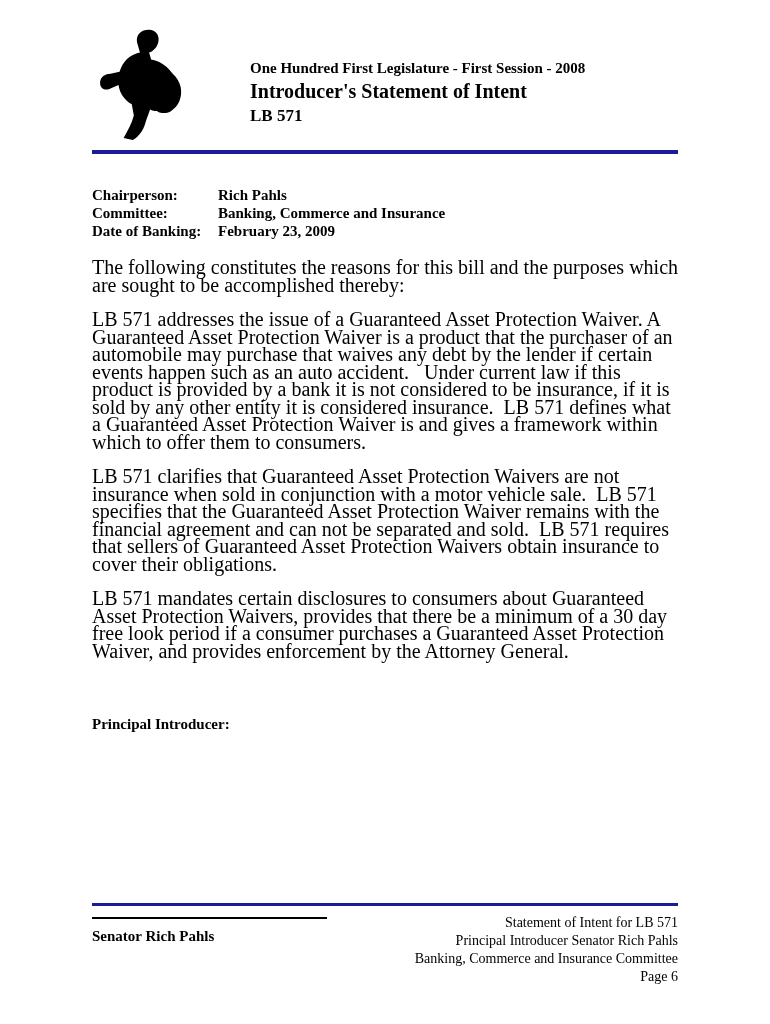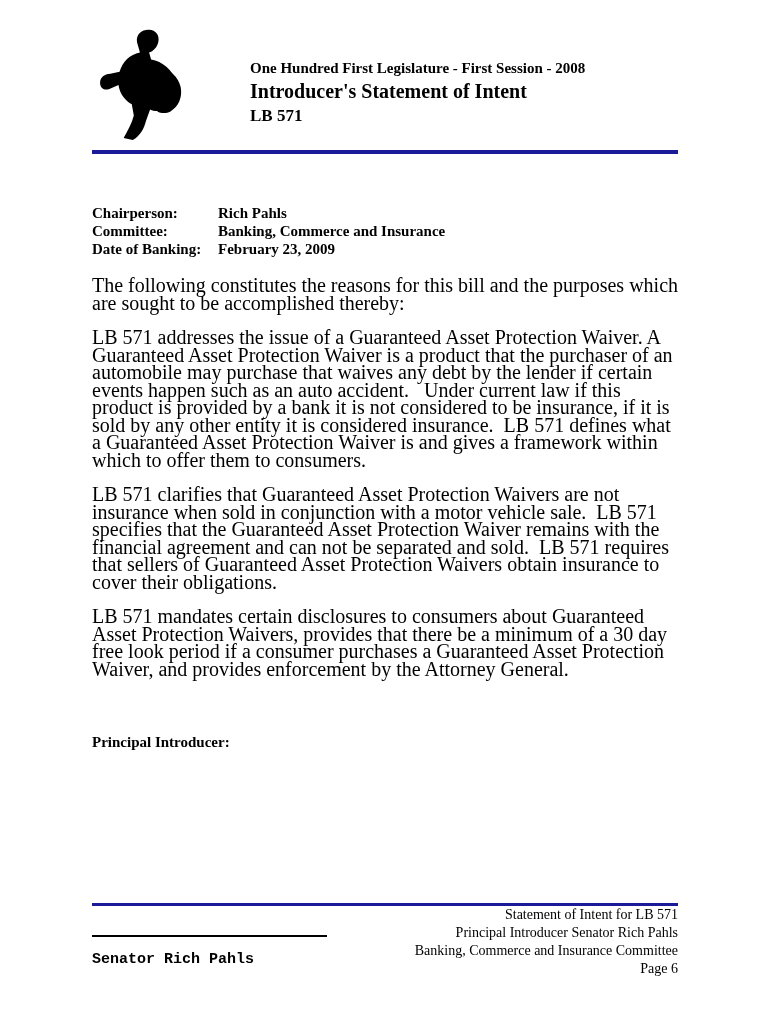--- a/index.html
+++ b/index.html
@@ -60,21 +60,21 @@
 
   .rule {
     height: 4px;
     width: 100%;
   }
   .rule.top-rule { margin-top: 4px; }
   .rule.bottom-rule { height: 3px; }
 
   
   .info-block {
-    margin-top: 50px;
+    margin-top: 32px;
   }
   .info-row {
     display: flex;
     font-size: 15px;
     font-weight: bold;
     line-height: 18px;
   }
   .info-label { width: 126px; flex: 0 0 126px; }
   .info-value { flex: 1; }
 
@@ -102,33 +102,32 @@
   }
   .sig-block { flex: 1; }
   .sig-line {
     width: 235px;
     height: 14px;
     border-bottom: 2px solid #000000;
   }
   .sig-name {
     font-weight: bold;
     line-height: 18px;
-    margin-top: 14px;
-    font-family: Liberation Mono, monospace;
+    margin-top: 8px;
   }
 
   
   .footer {
     position: absolute;
     left: 92px;
     right: 92px;
     top: 903px;
   }
   .footer-lines {
-    margin-top: 0;
+    margin-top: 8px;
     text-align: right;
     font-size: 14px;
     line-height: 18px;
   }
 </style>
 </head>
 <body>
 
 <div class="page">
   <div class="content">

